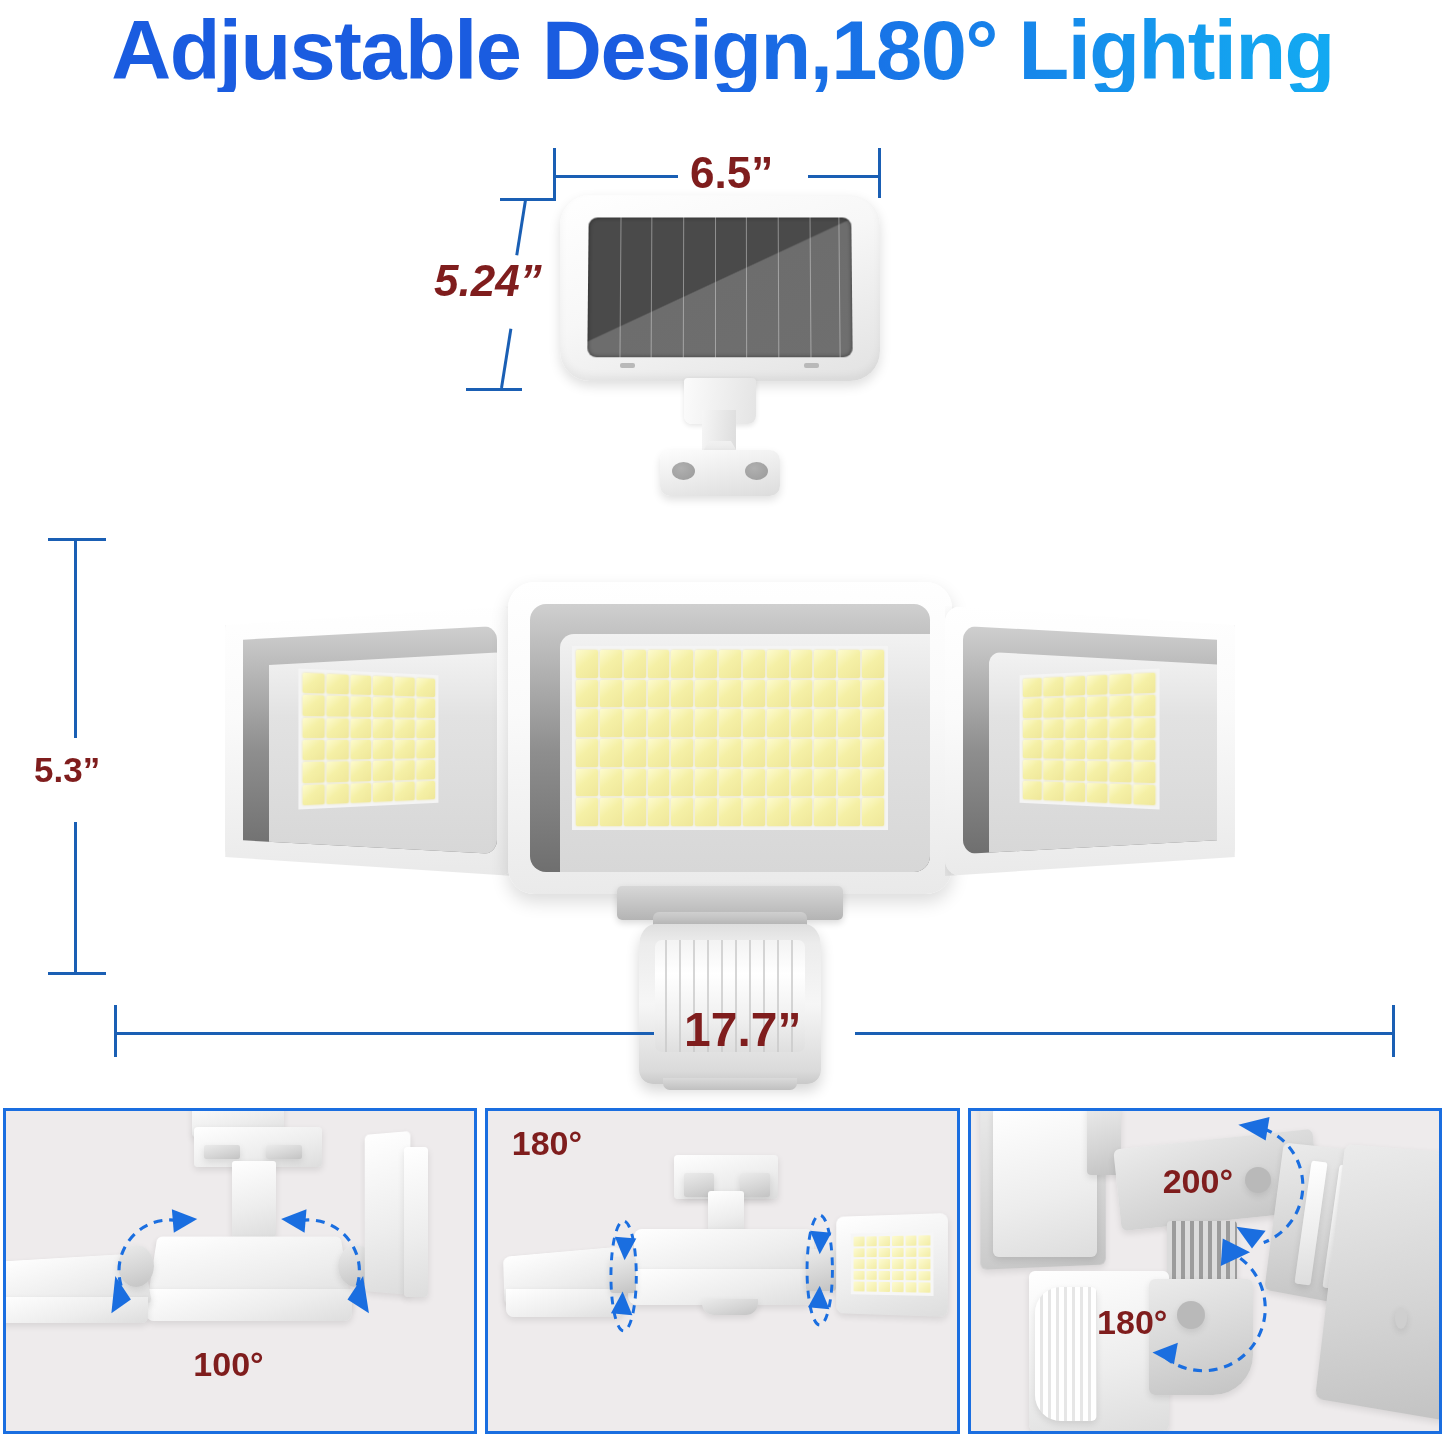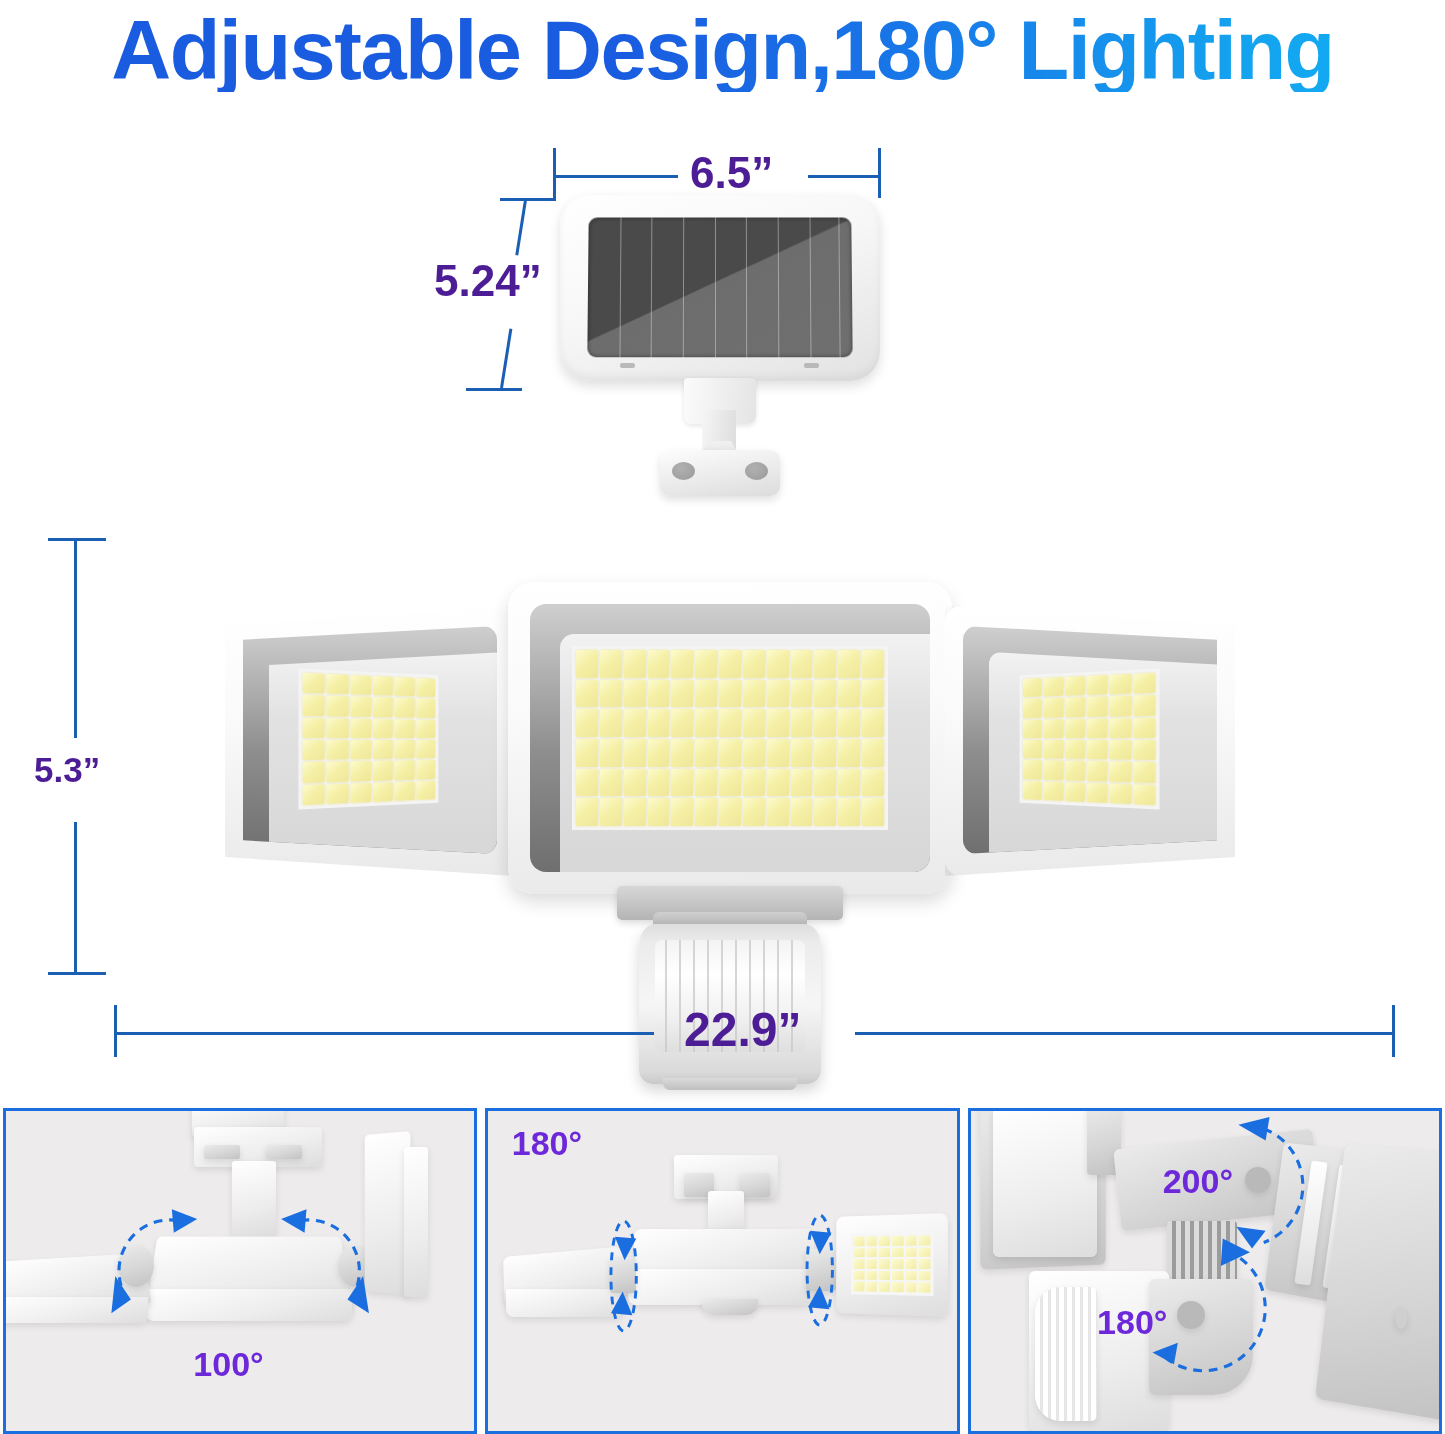--- a/index.html
+++ b/index.html
@@ -51,21 +51,21 @@
     height: 3px;
     background: #1a5fb4;
   }
   .dim-line-v {
     position: absolute;
     width: 3px;
     background: #1a5fb4;
   }
   .dim-label {
     position: absolute;
-    color: #4c1d95;
+    color: #7f1d1d;
     font-family: "Liberation Sans", sans-serif;
     font-weight: bold;
     white-space: nowrap;
   }
 
   
   #solar-assembly {
     position: absolute;
     left: 560px; top: 95px;
     width: 320px; height: 200px;
@@ -304,21 +304,21 @@
   .feature-panel {
     position: relative;
     flex: 1;
     background: #eeebec;
     border: 3px solid #1a6ee0;
     box-sizing: border-box;
     overflow: hidden;
   }
   .angle-label {
     position: absolute;
-    color: #6d28d9;
+    color: #7f1d1d;
     font-family: "Liberation Sans", sans-serif;
     font-weight: bold;
     font-size: 34px;
     letter-spacing: 0px;
     white-space: nowrap;
   }
   .panel-art {
     position: absolute;
     left: 0; top: 0;
     width: 100%; height: 100%;
@@ -357,21 +357,21 @@
   <div class="dim-line-v" style="left:553px; top:48px; height:50px;"></div>
   <div class="dim-line-v" style="left:878px; top:48px; height:50px;"></div>
   <div class="dim-line-h" style="left:553px; top:75px; width:125px;"></div>
   <div class="dim-line-h" style="left:808px; top:75px; width:72px;"></div>
   <div class="dim-label" style="left:690px; top:48px; font-size:44px;">6.5”</div>
 
   <div class="dim-line-h" style="left:500px; top:98px; width:56px;"></div>
   <div class="dim-line-h" style="left:466px; top:288px; width:56px;"></div>
   <div class="dim-line-v" style="left:524px; top:100px; height:56px; transform:rotate(9deg); transform-origin: top center;"></div>
   <div class="dim-line-v" style="left:500px; top:228px; height:60px; transform:rotate(9deg); transform-origin: bottom center;"></div>
-  <div class="dim-label" style="left:434px; top:156px; font-size:44px;">5.24”</div>
+  <div class="dim-label" style="left:434px; top:156px; font-size:44px;font-style:italic;">5.24”</div>
 
   <div id="solar-assembly">
     <div id="solar-body">
       <div id="solar-cell">
         <div class="cell-line" style="left:12%"></div>
         <div class="cell-line" style="left:24%"></div>
         <div class="cell-line" style="left:36%"></div>
         <div class="cell-line" style="left:48%"></div>
         <div class="cell-line" style="left:60%"></div>
         <div class="cell-line" style="left:72%"></div>
@@ -585,21 +585,21 @@
         <div class="lens-rib" style="left:136px"></div>
       </div>
     </div>
     <div id="sensor-foot"></div>
   </div>
 
   <div class="dim-line-v" style="left:114px; top:905px; height:52px;"></div>
   <div class="dim-line-v" style="left:1392px; top:905px; height:52px;"></div>
   <div class="dim-line-h" style="left:114px; top:932px; width:540px;"></div>
   <div class="dim-line-h" style="left:855px; top:932px; width:540px;"></div>
-  <div class="dim-label" style="left:684px; top:902px; font-size:48px;">22.9”</div>
+  <div class="dim-label" style="left:684px; top:902px; font-size:48px;">17.7”</div>
 </div>
 
 <div id="panels">
 
   <div class="feature-panel">
     <div class="panel-art">
       <div class="part" style="left:186px; top:-14px; width:92px; height:40px; border-radius:4px;"></div>
       <div class="part" style="left:188px; top:16px; width:128px; height:40px; border-radius:4px;"></div>
       <div class="part grey" style="left:198px; top:34px; width:36px; height:14px; border-radius:2px;"></div>
       <div class="part grey" style="left:260px; top:34px; width:36px; height:14px; border-radius:2px;"></div>

